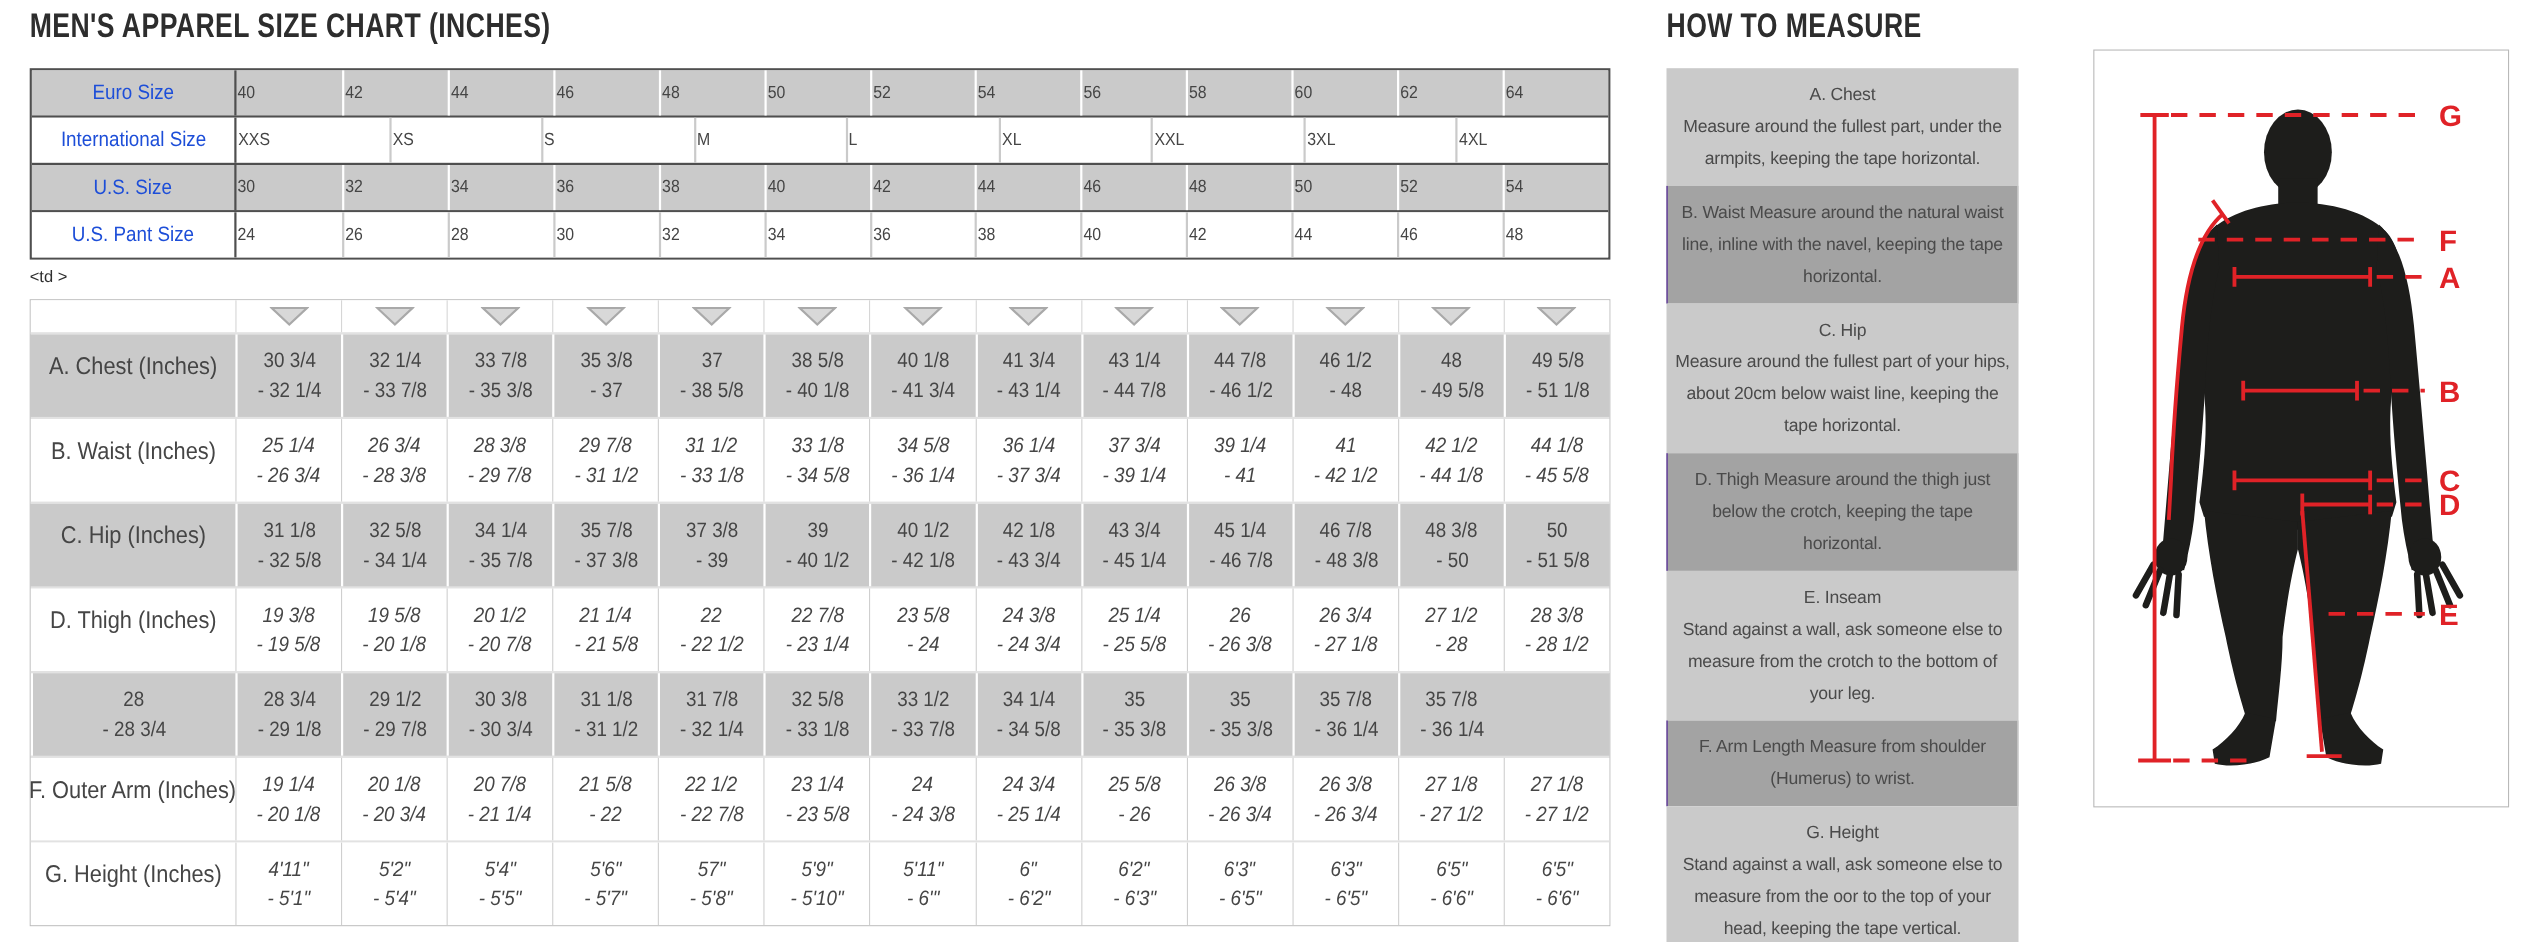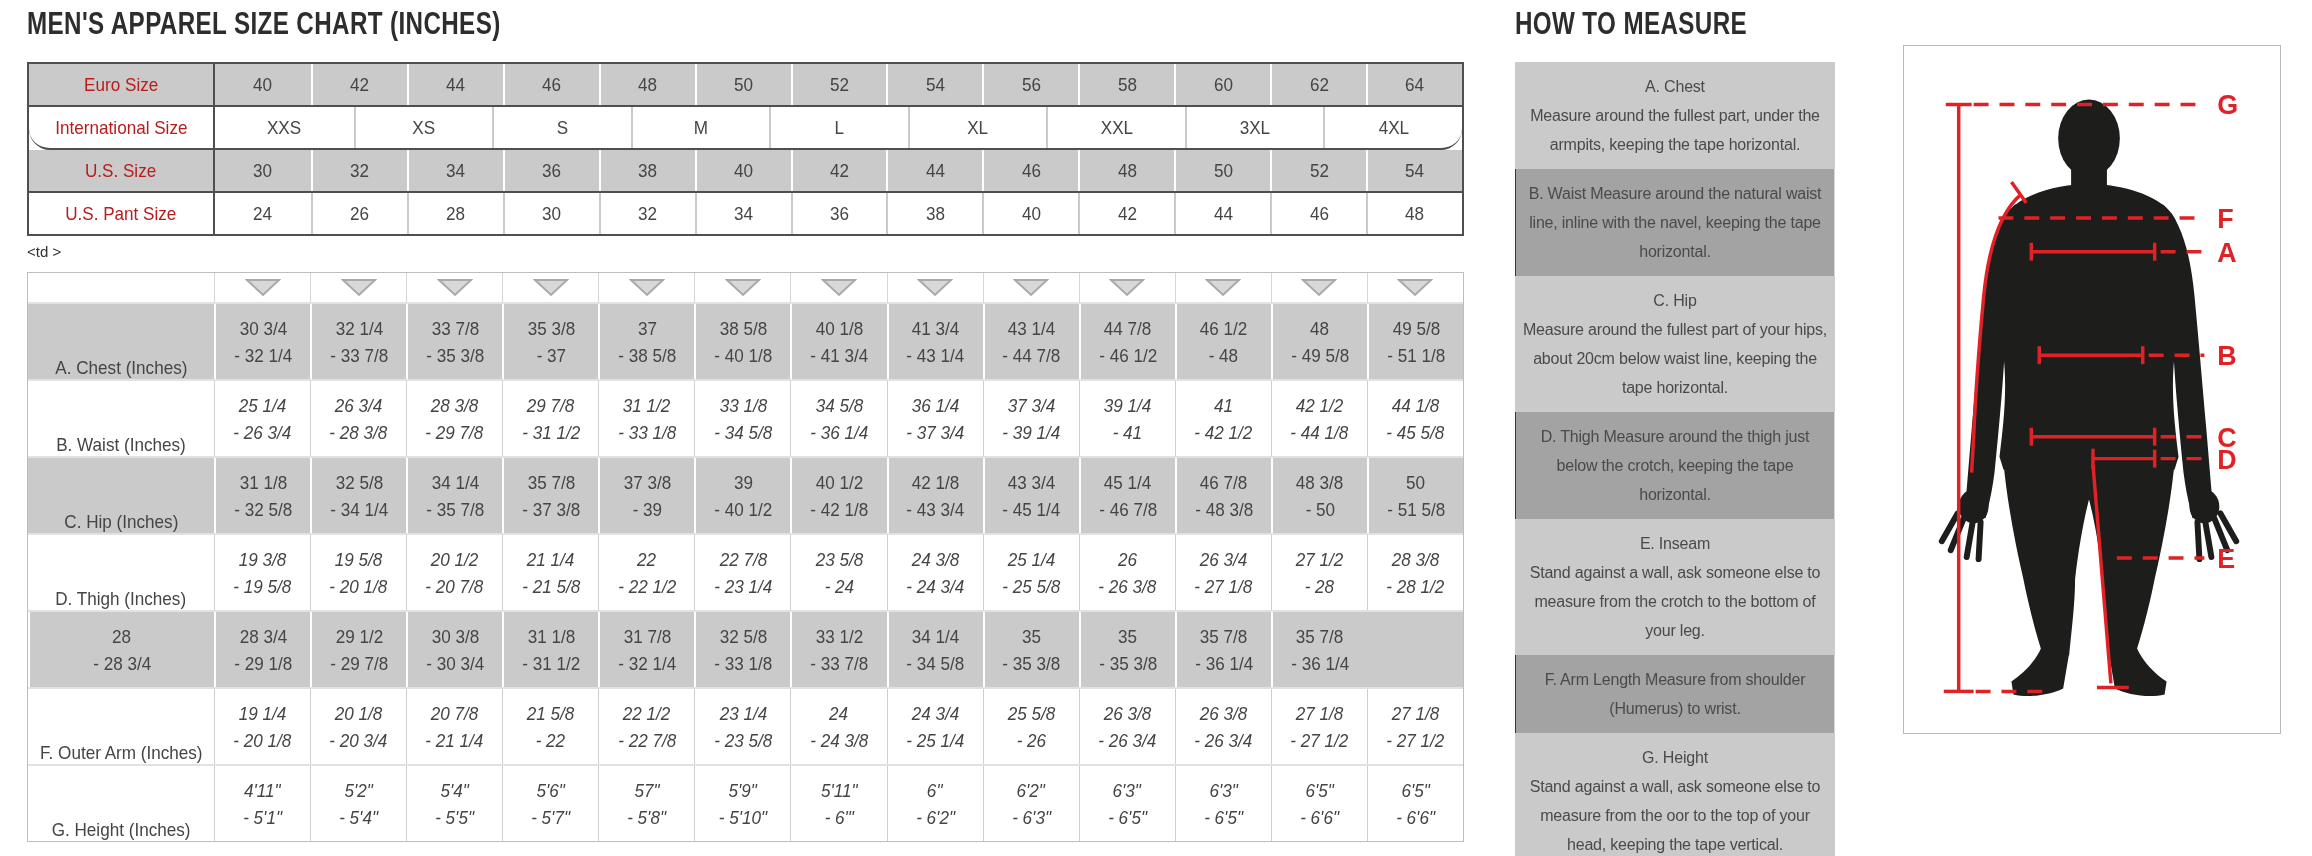--- a/index.html
+++ b/index.html
@@ -9,39 +9,39 @@
   #left-title{left:27px;}
   #right-title{left:1515px;}
   .cx{display:inline-block;transform:scaleX(.9);white-space:nowrap;}
 
   
   #size-table{position:absolute;left:27px;top:62px;width:1437px;border:2px solid #4f4f4f;box-sizing:border-box;}
   .t1-row{display:grid;grid-template-columns:186px repeat(13,1fr);height:41px;border-bottom:2px solid #4f4f4f;}
   .t1-row.intl{grid-template-columns:186px repeat(9,1fr);}
   .t1-row:last-child{border-bottom:none;}
   .t1-row.gray{background:#cacaca;}
-  .t1-row.white{background:#fff;border-radius:21px;}
+  .t1-row.white{background:#fff;}
   .t1-label{display:flex;align-items:center;justify-content:center;border-right:2px solid #4f4f4f;
-    font-size:19px;color:#b91c1c;}
-  .t1-cell{display:flex;align-items:center;justify-content:center;font-size:19px;color:#454545;}
+    font-size:19px;color:#1d4ed8;}
+  .t1-cell{display:flex;align-items:center;font-size:16px;color:#454545;}
   .t1-row.gray .t1-cell + .t1-cell{border-left:2px solid #fff;}
   .t1-row.white .t1-cell + .t1-cell{border-left:2px solid #cacaca;}
 
   
   #stray-td{position:absolute;left:27px;top:243px;font-size:15px;color:#2f2f2f;}
 
   
   #measure-table{position:absolute;left:27px;top:272px;width:1437px;border:1px solid #bdbdbd;box-sizing:border-box;}
   .t2-row{display:grid;grid-template-columns:186px repeat(13,1fr);border-bottom:2px solid #e2e2e2;}
   .t2-row:last-child{border-bottom:none;}
   .t2-row.arrows{height:29px;background:#fff;}
   .t2-row.gray{background:#cacaca;}
   .t2-row.white{background:#fff;}
   .t2-row.data{height:75px;}
-  .t2-label{display:flex;align-items:flex-end;justify-content:center;font-size:19px;color:#454545;}
+  .t2-label{display:flex;align-items:flex-start;justify-content:center;font-size:22px;color:#454545;margin-top:16px;}
   .t2-cell{display:flex;flex-direction:column;align-items:center;justify-content:center;
     font-size:19px;color:#454545;line-height:27px;}
   .t2-row.gray .t2-cell{border-left:2px solid #fff;}
   .t2-row.white .t2-cell{border-left:1px solid #cfcfcf;font-style:italic;}
   .t2-row.arrows .t2-cell{border-left:1px solid #d6d6d6;}
 
   
   #howto{position:absolute;left:1515px;top:62px;width:320px;border-radius:17px;}
   .hitem{padding:10px 4px;text-align:center;font-size:16px;line-height:29px;color:#4a4a4a;
     letter-spacing:-.2px;box-sizing:border-box;}

